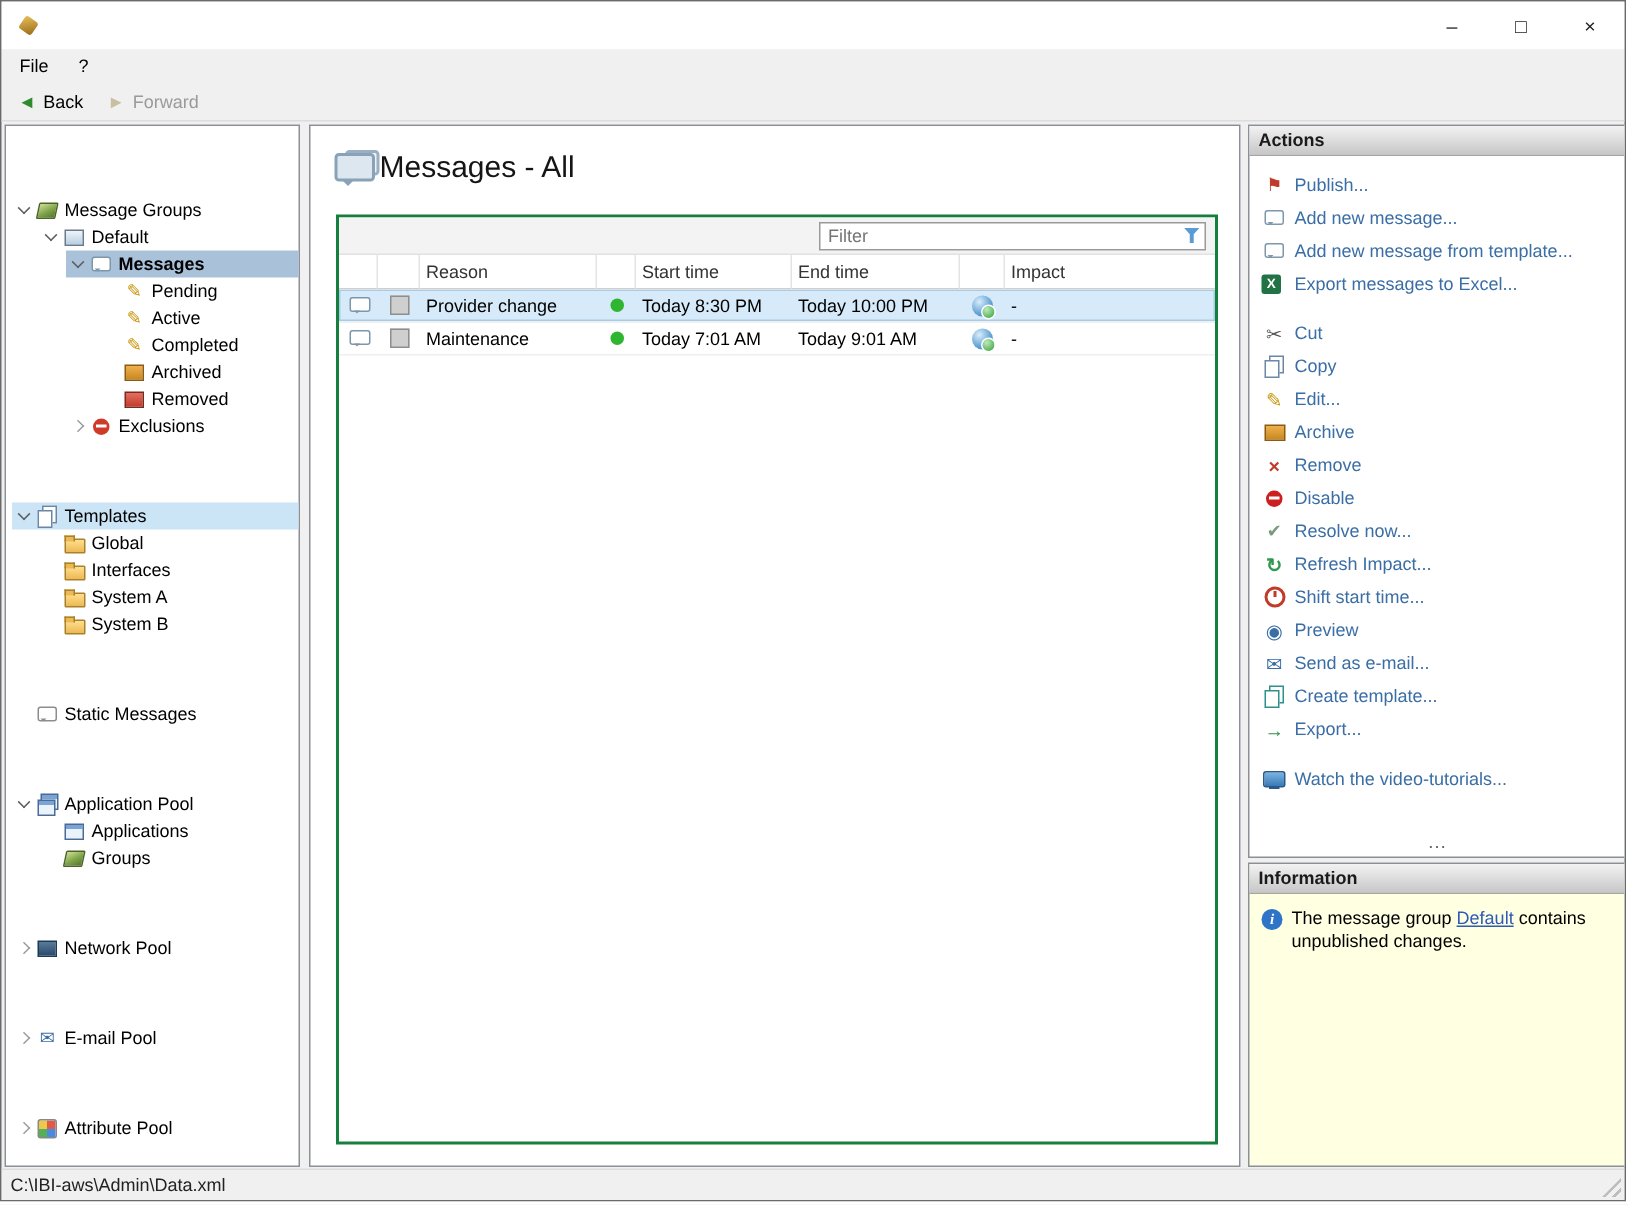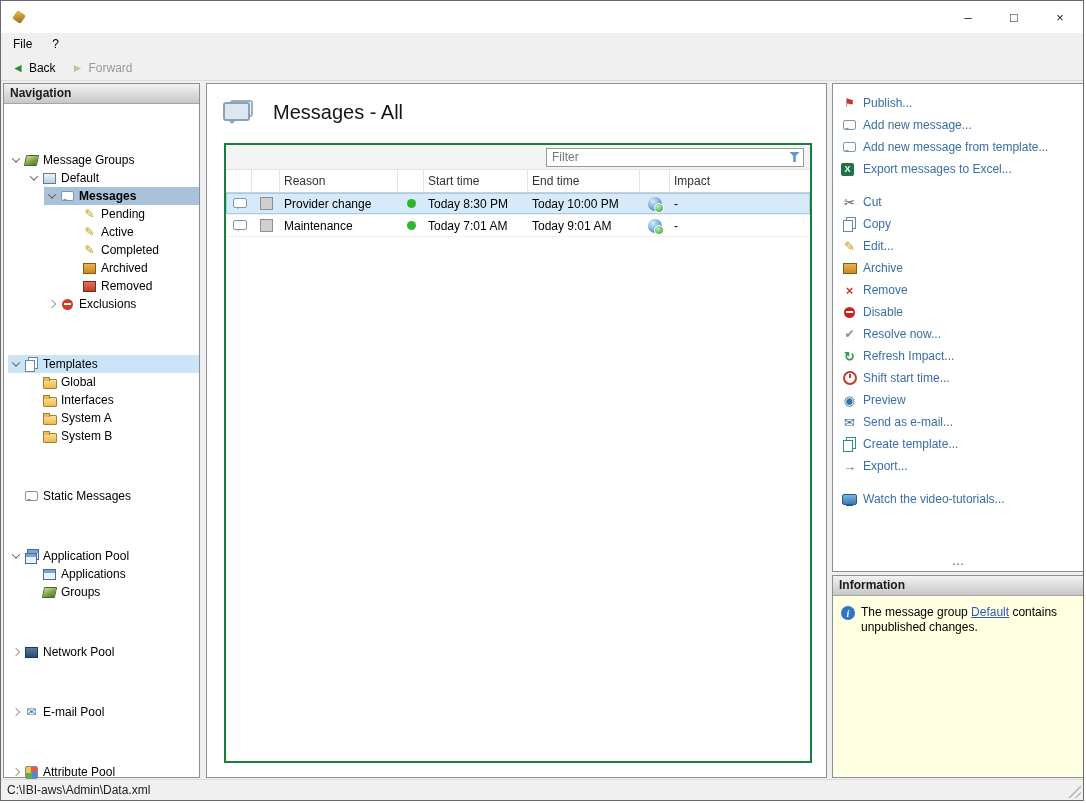--- a/index.html
+++ b/index.html
@@ -58,21 +58,21 @@
   .ti-folder::after { content:''; position:absolute; top:2px; left:1px; width:5px; height:3px; background:#ecb954; border:1px solid #a9812c; border-bottom:none; }
   .ti-appstack::before { content:''; position:absolute; top:0; left:3px; width:10px; height:9px; border:1px solid #4a6a9a; background:linear-gradient(#7aa4d4 0 3px,#eaf2fb 3px); }
   .ti-appstack::after { content:''; position:absolute; top:4px; left:1px; width:10px; height:9px; border:1px solid #4a6a9a; background:linear-gradient(#7aa4d4 0 3px,#eaf2fb 3px); }
   .ti-appwin::before { content:''; width:11px; height:9px; border:1px solid #4a6a9a; background:linear-gradient(#7aa4d4 0 3px,#eaf2fb 3px); }
   .ti-mail { color:#3a6ea5; font-size:12px; }
   .ti-attr::before { content:''; width:11px; height:11px; border-radius:2px; background:conic-gradient(#e05a4a 0 25%, #4a8ae0 0 50%, #54b054 0 75%, #eec84a 0); border:1px solid #888; }
   .ti-grid::before { content:''; width:11px; height:11px; background-color:#4a7ab8; background-image:linear-gradient(#fff 1px,transparent 1px),linear-gradient(90deg,#fff 1px,transparent 1px); background-size:4px 4px; background-position:-1px -1px; }
 
   
   .main-panel { position:absolute; top:82px; left:205px; width:621px; bottom:22px; background:#fff; border:1px solid #8b8f98; }
-  .title-row { display:flex; align-items:center; gap:20px; padding:16px 0 0 16px; }
+  .title-row { display:flex; align-items:center; gap:0; padding:16px 0 0 16px; }
   .big-bubble { width:30px; height:24px; position:relative; flex:0 0 30px; }
   .big-bubble::before { content:''; position:absolute; top:0; right:0; width:19px; height:13px; border:2px solid #9ab0c2; background:#eef3f7; border-radius:3px; }
   .big-bubble::after { content:''; position:absolute; bottom:3px; left:0; width:23px; height:15px; border:2px solid #8aa2b8; background:#dde7ef; border-radius:3px; }
   .bb-tail { position:absolute; left:5px; bottom:-4px; width:0; height:0; border:4px solid transparent; border-top-color:#8aa2b8; }
   .page-title { font-size:20px; color:#151515; white-space:nowrap; }
   .listbox { position:absolute; top:59px; left:17px; right:14px; bottom:14px; border:2px solid #15803d; background:#fff; }
   .filter-bar { height:25px; background:#f3f3f3; border-bottom:1px solid #e2e2e2; display:flex; align-items:center; justify-content:flex-end; padding-right:6px; }
   .filter-wrap { position:relative; width:258px; }
   .filter-wrap input { width:100%; height:19px; border:1px solid #9a9a9a; font:12px "Liberation Sans",sans-serif; padding:1px 20px 1px 5px; color:#333; }
   .funnel { position:absolute; right:4px; top:4px; width:11px; height:11px; background:#5b9bd5; clip-path:polygon(0 0,100% 0,62% 42%,62% 95%,38% 95%,38% 42%); }
@@ -158,21 +158,20 @@
       <span class="arrow-glyph">◄</span>
       <span>Back</span>
     </span>
     <span class="tool-btn forward">
       <span class="arrow-glyph">►</span>
       <span>Forward</span>
     </span>
   </div>
 
   <div class="nav-panel">
-    <div class="panel-header">Navigation</div>
     <div class="tree">
 
       <div class="trow l0">
         <span class="chev-slot">
             <span class="chev down"></span>
           </span>
         <span class="ti ti-layers"></span>
         <span class="tlabel">Message Groups</span>
       </div>
       <div class="trow l1">
@@ -363,20 +362,21 @@
         <div class="c">Today 9:01 AM</div>
         <div class="c center">
             <span class="globe"></span>
           </div>
         <div class="c">-</div>
       </div>
     </div>
   </div>
 
   <div class="actions-panel">
+    <div class="panel-header">Actions</div>
     <div class="actions-list">
 
       <div class="action">
         <span class="ai ai-flag">⚑</span>
         <span class="alabel">Publish...</span>
       </div>
       <div class="action">
         <span class="ai ai-bubble"></span>
         <span class="alabel">Add new message...</span>
       </div>

